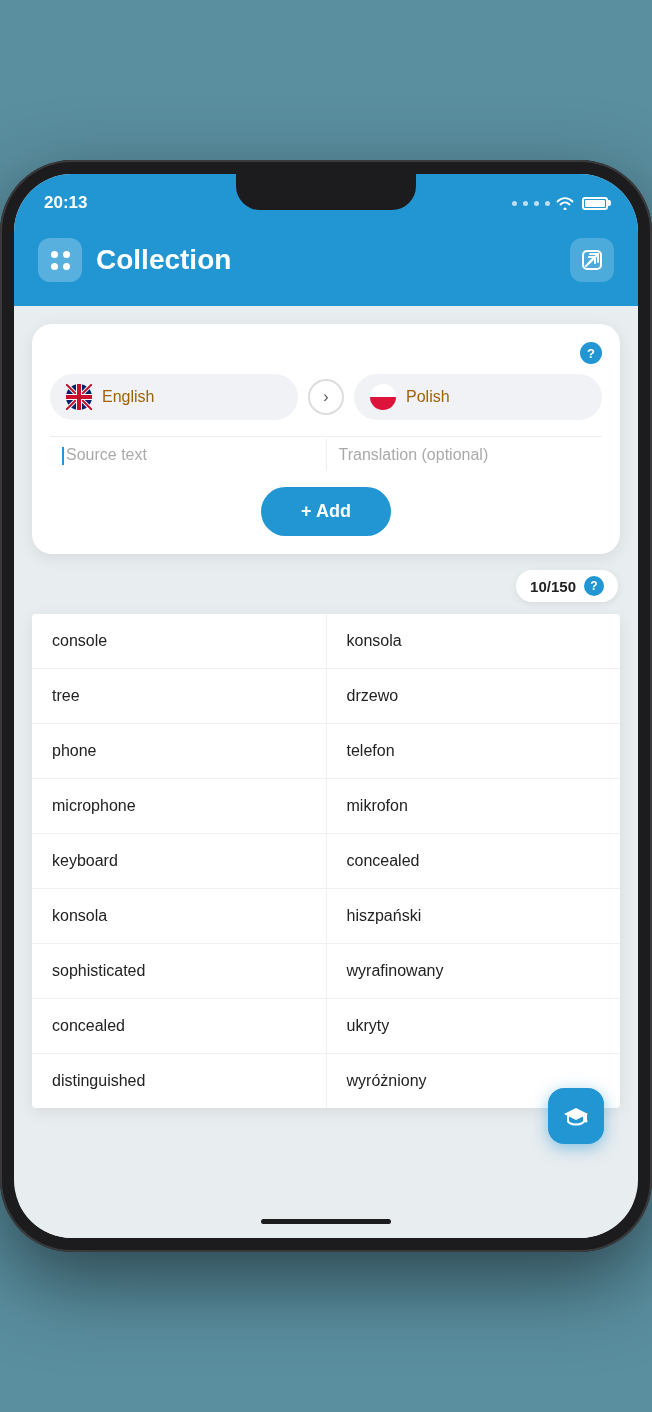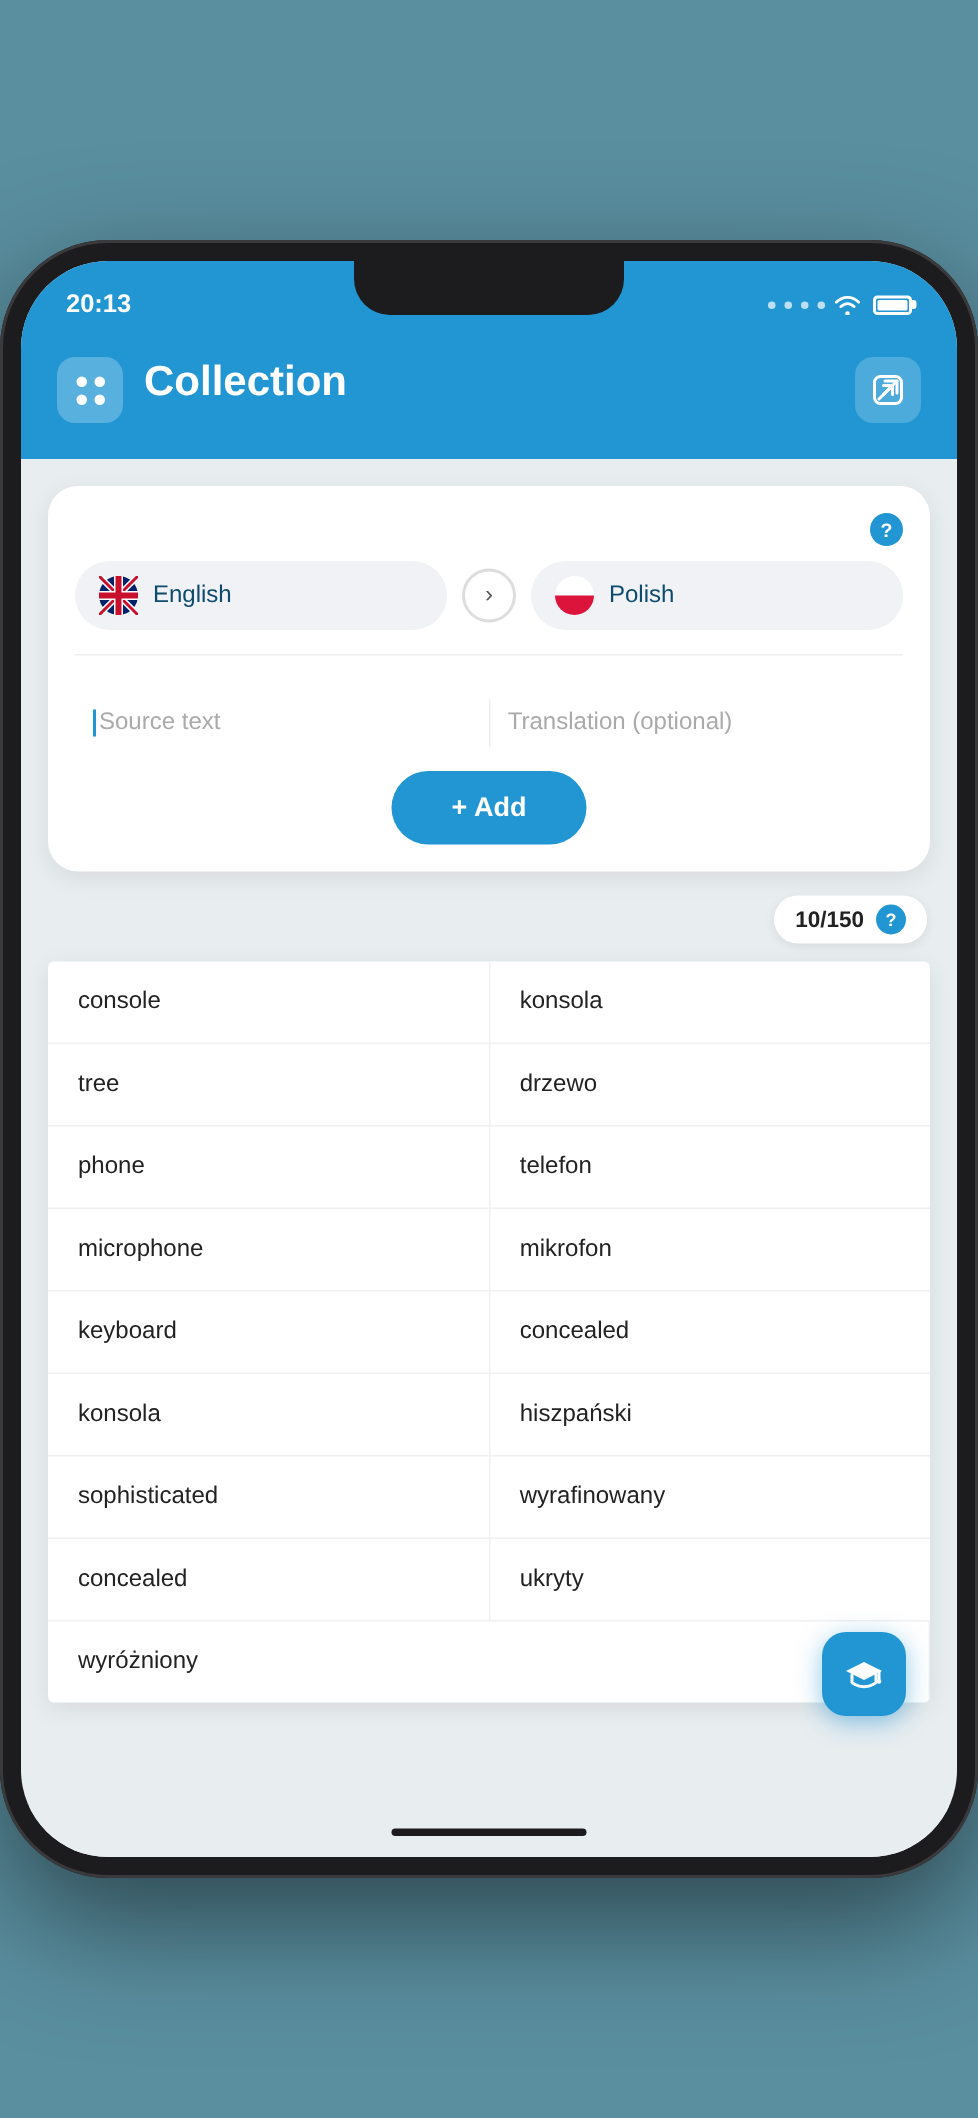--- a/index.html
+++ b/index.html
@@ -136,20 +136,21 @@
     .app-header {
       background: #2196d3;
       padding: 12px 24px 24px 24px;
       display: flex;
       align-items: center;
       justify-content: space-between;
     }
 
     .header-left {
       display: flex;
+      align-items: center;
       gap: 14px;
     }
 
     .grid-icon-btn {
       width: 44px;
       height: 44px;
       background: rgba(255,255,255,0.25);
       border-radius: 12px;
       display: flex;
       align-items: center;
@@ -227,21 +228,21 @@
       border-radius: 24px;
       padding: 10px 16px;
       display: flex;
       align-items: center;
       gap: 10px;
     }
 
     .lang-name {
       font-size: 16px;
       font-weight: 500;
-      color: #0c4a6e;
+      color: #a16207;
     }
 
     .arrow-circle {
       width: 36px;
       height: 36px;
       border: 2px solid #ddd;
       border-radius: 50%;
       display: flex;
       align-items: center;
       justify-content: center;
@@ -249,21 +250,21 @@
     }
 
     .arrow-circle span {
       color: #555;
       font-size: 16px;
     }
 
     .input-row {
       display: flex;
       border-top: 1px solid #eee;
-      padding-top: 29px;
+      padding-top: 2px;
       gap: 0;
     }
 
     .input-col {
       flex: 1;
       padding: 4px 12px;
     }
 
     .input-col:first-child {
       border-right: 1px solid #eee;
@@ -554,20 +555,21 @@
             </div>
             <div class="word-row">
               <div class="word-col">sophisticated</div>
               <div class="word-col">wyrafinowany</div>
             </div>
             <div class="word-row">
               <div class="word-col">concealed</div>
               <div class="word-col">ukryty</div>
             </div>
             <div class="word-row">
+              <div class="word-col">distinguished</div>
               <div class="word-col">wyróżniony</div>
             </div>
           </div>
 
         <div style="height: 80px;"></div>
 
       </div>
 
       <div class="fab">
         <svg width="28" height="28" viewBox="0 0 28 28" fill="none">

